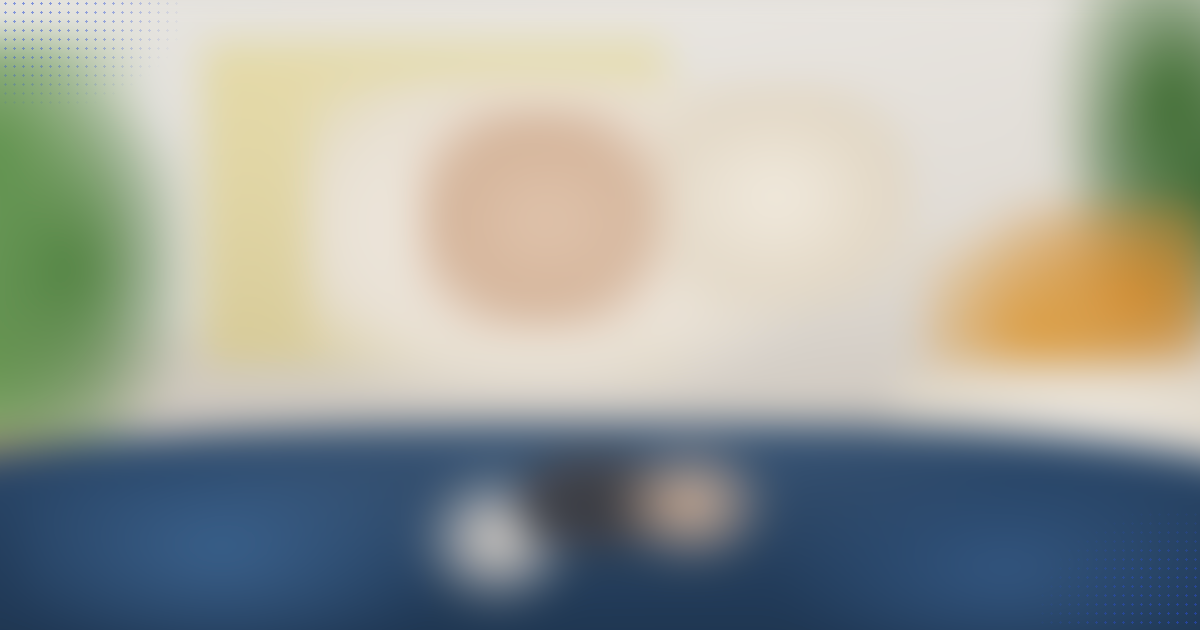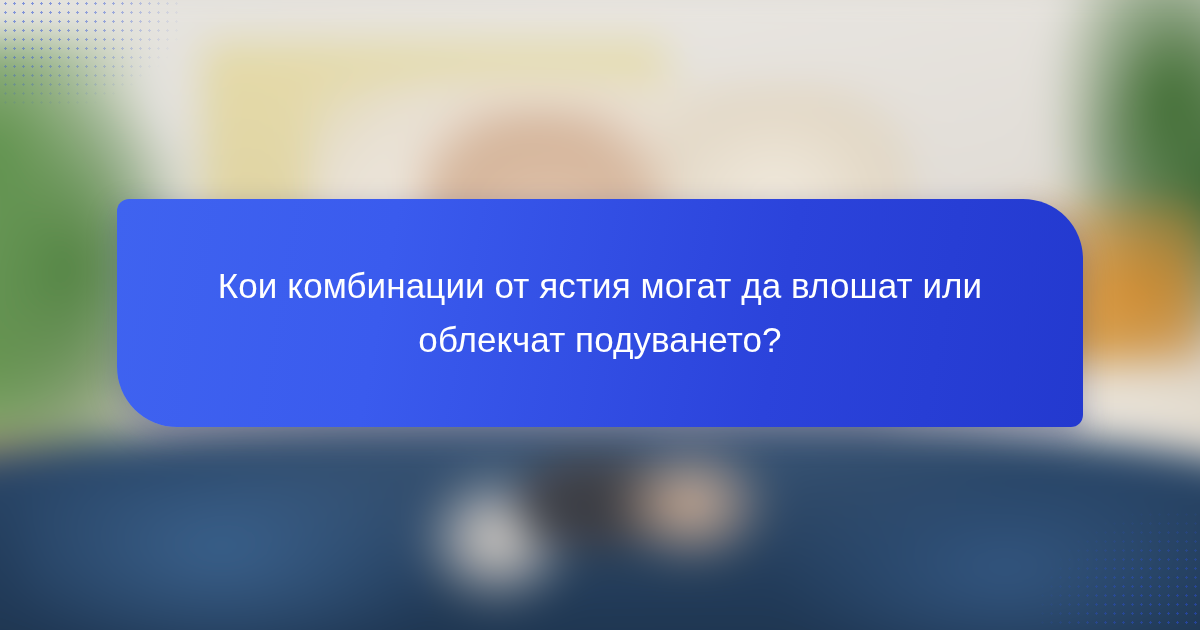--- a/index.html
+++ b/index.html
@@ -242,17 +242,14 @@
     <div class="denim-hi2"></div>
     <div class="hand-left"></div>
     <div class="phone"></div>
     <div class="hand-right"></div>
     <div class="haze"></div>
   </div>
 
   <div class="dots dots-tl"></div>
   <div class="dots dots-br"></div>
 
-  <div class="banner">
-    <div class="banner-title">Кои комбинации от ястия могат да влошат или облекчат подуването?</div>
-  </div>
 
 </div>
 
 </body></html>

